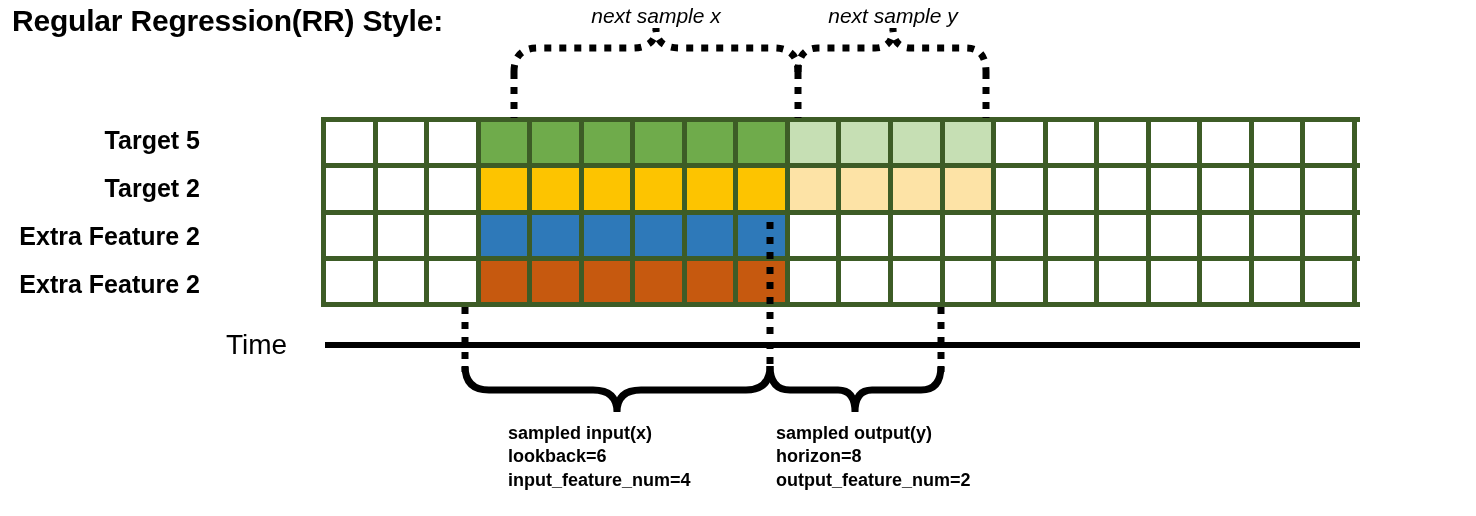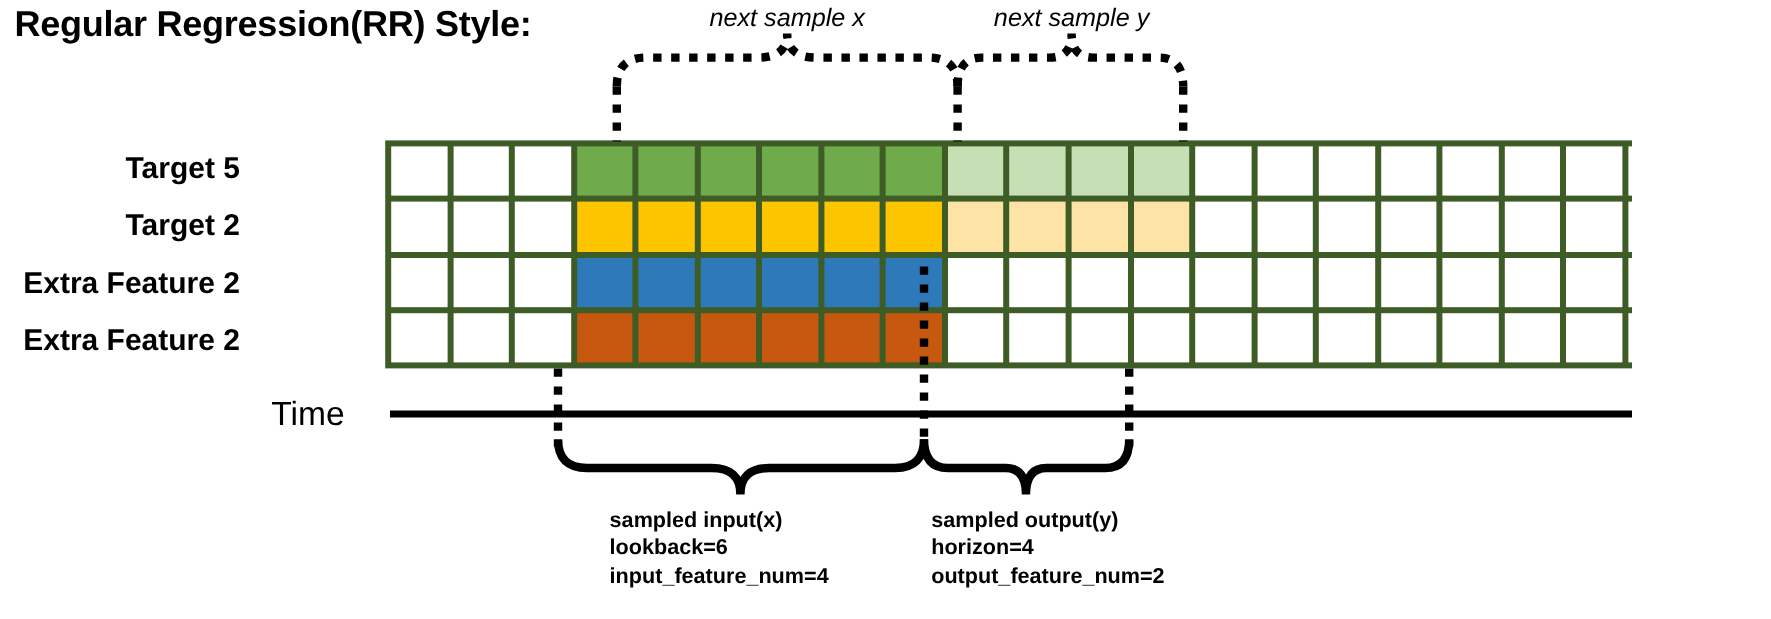--- a/index.html
+++ b/index.html
@@ -214,21 +214,21 @@
   <div class="top-note" style="top: 4px; left: 893px;">next sample y</div>
   <div class="top-note" style="top: 4px; left: 656px;">next sample x</div>
 
   <div class="bottom-note" style="left:508px; top:422px;">
     <div>sampled input(x)</div>
     <div>lookback=6</div>
     <div>input_feature_num=4</div>
   </div>
   <div class="bottom-note" style="left:776px; top:422px;">
     <div>sampled output(y)</div>
-    <div>horizon=4</div>
+    <div>horizon=8</div>
     <div>output_feature_num=2</div>
   </div>
 
   <svg class="overlay" viewBox="0 0 1476 516">
 
     <g>
       <line x1="325" y1="345" x2="1452" y2="345" stroke="#000" stroke-width="6"></line>
       <polygon points="1445,331 1470,345 1445,359" fill="#000"></polygon>
     </g>
 

